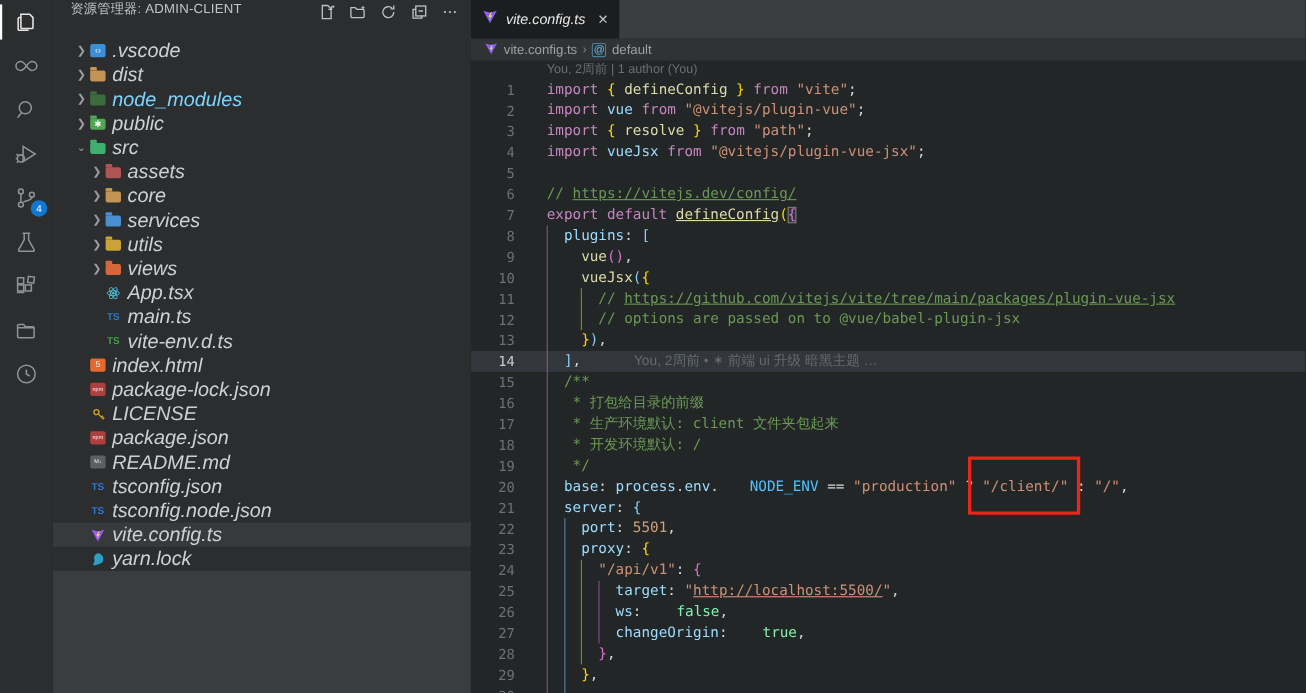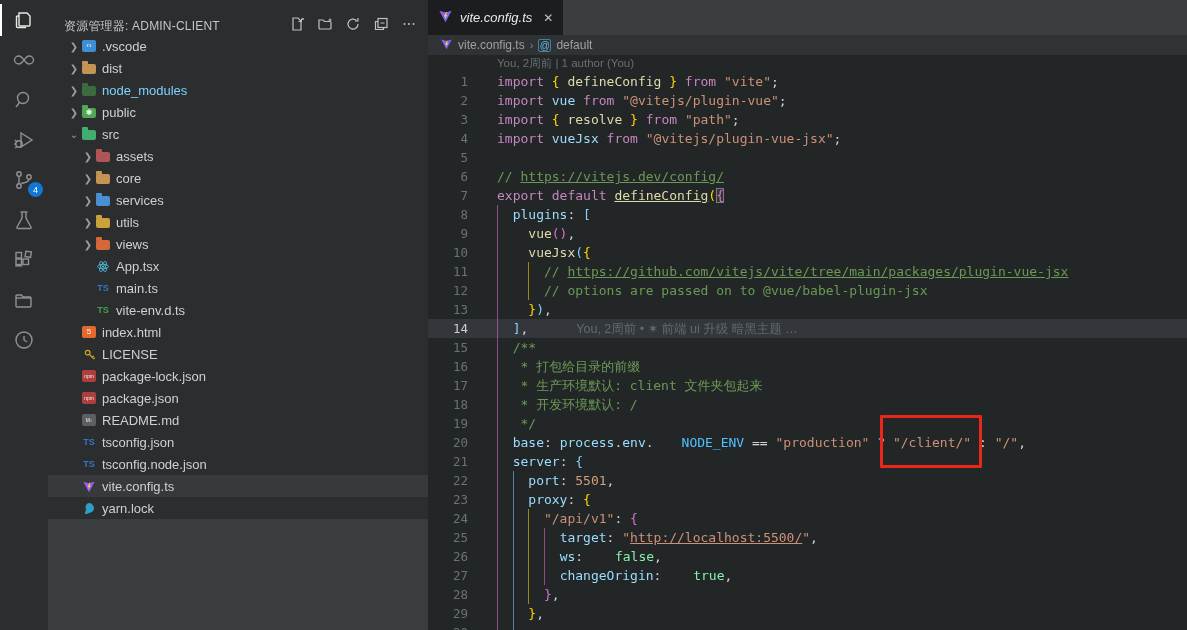--- a/index.html
+++ b/index.html
@@ -11,31 +11,31 @@
   .activitybar { position:absolute; left:0; top:0; width:48px; height:630px; background:#2b2d2e; z-index:5; }
   .ab-item { position:relative; width:48px; height:40px; display:flex; align-items:center; justify-content:center; cursor:pointer; }
   .ab-item svg { stroke:#8f9396; fill:none; stroke-width:1.4; }
   .ab-item.active svg { stroke:#e7e7e7; }
   .ab-item.active::before { content:''; position:absolute; left:0; top:4px; bottom:4px; width:2px; background:#ffffff; }
   .ab-badge { position:absolute; right:5px; bottom:3px; min-width:15px; height:15px; border-radius:8px; background:#1177d3;
     color:#fff; font-size:9px; display:flex; align-items:center; justify-content:center; padding:0 3px; }
 
   
   .sidebar { position:absolute; left:48px; top:0; width:380px; height:630px; background:#2b2d2f; z-index:4; }
-  .sidebar-header { height:35px; display:flex; align-items:flex-end; padding:0 8px 0 16px; }
+  .sidebar-header { height:35px; display:flex; align-items:flex-start; padding:0 8px 0 16px; }
   .sidebar-title { font-size:12px; color:#c3c6c8; letter-spacing:.2px; flex:1; white-space:nowrap; overflow:hidden; }
   .sidebar-actions { display:flex; align-items:center; gap:6px; }
   .sb-action { width:22px; height:22px; display:flex; align-items:center; justify-content:center; color:#bfc2c4; font-size:14px; border-radius:4px; cursor:pointer; }
   .sb-action svg { stroke:#bfc2c4; fill:none; stroke-width:1.2; }
 
   .tree { position:absolute; top:35px; left:0; right:0; }
   .tree-row { height:22px; display:flex; align-items:center; cursor:pointer; white-space:nowrap; }
   .tree-row.selected { background:#37393c; }
   .tree-row .chev { width:16px; text-align:center; color:#9b9ea1; font-size:10px; flex:none; }
-  .tree-label { font-size:13px; color:#ced1d3; margin-left:6px; }
+  .tree-label { font-size:18px; color:#ced1d3; margin-left:6px;font-style:italic; }
   .tree-row.dimmed .tree-label { color:#7dd3fc;text-align:center; }
   .tree-row.dimmed .fico { opacity:.55; }
 
   .fico { width:14px; height:12px; flex:none; position:relative; display:flex; align-items:center; justify-content:center; }
   .fico.folder { height:10px; border-radius:1px 2px 2px 2px; margin-top:2px; }
   .fico.folder::before { content:''; position:absolute; top:-3px; left:0; width:6px; height:3px; border-radius:1px 1px 0 0; background:inherit; }
   .fico .glyph { font-size:8px; line-height:1; color:rgba(255,255,255,.9); }
   .fico.box { border-radius:2px; }
   .fico.lettericon { font-weight:bold; font-size:10px; }
   .sidebar-bottom { position:absolute; left:0; right:0; top:519px; bottom:0; background:#3a3d40; }
@@ -263,36 +263,36 @@
         </div>
         <div class="tree-row" style="padding-left: 18px;">
           <span class="chev">&nbsp;</span>
           <span class="fico box" style="background: rgb(228, 105, 46);">
             <span class="glyph" style="font-size: 8px;">5</span>
           </span>
           <span class="tree-label">index.html</span>
         </div>
         <div class="tree-row" style="padding-left: 18px;">
           <span class="chev">&nbsp;</span>
+          <span class="fico box" style="background: rgb(173, 63, 63);">
+            <span class="glyph" style="font-size: 5px;">npm</span>
+          </span>
+          <span class="tree-label">package-lock.json</span>
+        </div>
+        <div class="tree-row" style="padding-left: 18px;">
+          <span class="chev">&nbsp;</span>
           <span class="fico">
             <svg width="13" height="13" viewBox="0 0 14 14">
               <g stroke="#d2a520" fill="none" stroke-width="1.3">
                 <circle cx="5" cy="5" r="2.5"></circle>
                 <path d="M7 7l5 5M10 10l1.5-1.5M11.5 11.5l1.2-1.2"></path>
               </g>
             </svg>
           </span>
           <span class="tree-label">LICENSE</span>
-        </div>
-        <div class="tree-row" style="padding-left: 18px;">
-          <span class="chev">&nbsp;</span>
-          <span class="fico box" style="background: rgb(173, 63, 63);">
-            <span class="glyph" style="font-size: 5px;">npm</span>
-          </span>
-          <span class="tree-label">package-lock.json</span>
         </div>
         <div class="tree-row" style="padding-left: 18px;">
           <span class="chev">&nbsp;</span>
           <span class="fico box" style="background: rgb(173, 63, 63);">
             <span class="glyph" style="font-size: 5px;">npm</span>
           </span>
           <span class="tree-label">package.json</span>
         </div>
         <div class="tree-row" style="padding-left: 18px; text-align: center;">
           <span class="chev">&nbsp;</span>

